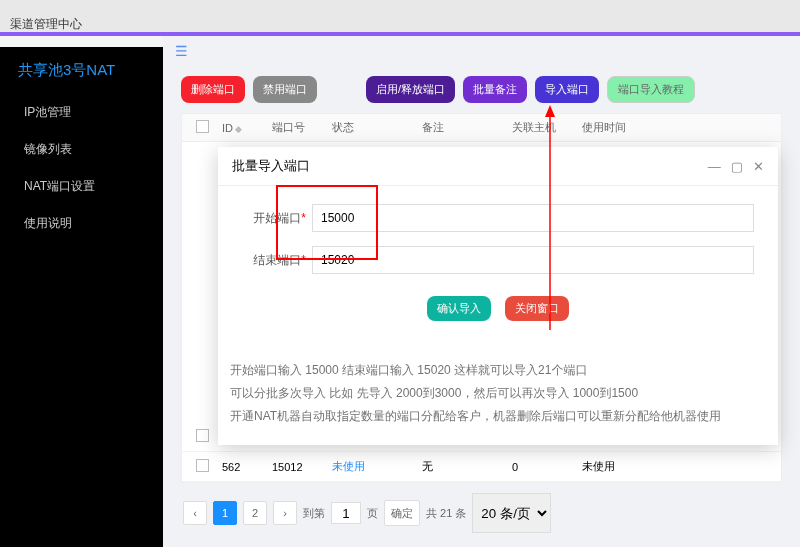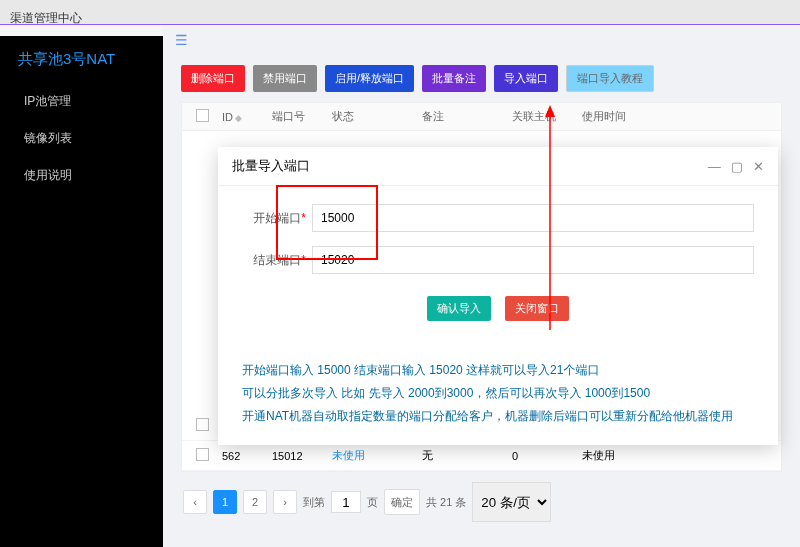--- a/index.html
+++ b/index.html
@@ -1,35 +1,35 @@
 <!DOCTYPE html>
 <html><head>
 <meta charset="utf-8">
 <style>
 * { box-sizing: border-box; margin: 0; padding: 0; }
 body { font-family: "Microsoft YaHei", Arial, sans-serif; font-size: 12px; background: #f5f5f5; width: 800px; height: 547px; overflow: hidden; position: relative; }
-.topbar { height: 25px; background: #e8e8e8; border-bottom: 1px solid #8b5cf6; padding: 10px 10px; font-size: 12px; color: #333; }
+.topbar { height: 25px; background: #e8e8e8; border-bottom: 4px solid #8b5cf6; padding: 16px 10px; font-size: 12px; color: #333; }
 .container { display: flex; height: 522px; }
 .sidebar { width: 163px; background: #000; color: #fff; margin-top: 11px; }
 .brand { padding: 14px 18px; color: #2196f3; font-size: 15px; background: #000; }
 .menu-head { display: flex; justify-content: space-between; align-items: center; padding: 10px 16px; background: #111; cursor: pointer; font-size: 13px; }
 .menu-head .chev { font-size: 10px; color:#aaa; }
 .menu-item { padding: 10px 24px; color: #ccc; font-size: 12px; cursor: pointer; }
 .main { flex: 1; background: #f0f2f5; position: relative; }
 .main-top { height: 30px; display:flex; align-items:center; padding:0 12px; }
 .hamb { color: #5b8def; cursor:pointer; font-size:14px; }
 .content { padding: 10px 18px; }
 .btn-row { display: flex; gap: 8px; margin-bottom: 10px; }
-.btn { padding: 5px 10px; color: #fff; border: none; font-size: 11px; cursor: pointer; border-radius:2px; }
+.btn { padding: 5px 10px; color: #fff; border: none; font-size: 11px; cursor: pointer; border-radius:8px; }
 .btn-red { background: #f5222d; }
-.btn-blue { background: #1d4ed8; }
+.btn-blue { background: #4c1d95; margin-left: 41px; }
 .btn-purple { background: #722ed1; }
 .btn-indigo { background: #4834d4; }
 .btn-gray { background: #888; }
-.btn-white { background:#7dd3fc; color:#666; border:1px solid #ccc; }
+.btn-white { background:#86efac; color:#666; border:1px solid #ccc; }
 .btn-teal { background:#0db39e;text-align:center; }
 .btn-red2 { background:#e74c3c; }
 .table-head { display:flex; align-items:center; background:#fafafa; border:1px solid #eee; padding:6px 8px; font-size:11px; color:#666; }
 .table-head > div { padding: 0 6px; }
 .chk { width:13px; height:13px; border:1px solid #bbb; background:#fff; display:inline-block; }
 .col-chk{width:26px}.col-id{width:50px}.col-port{width:60px}.col-stat{width:90px}.col-note{width:90px}.col-host{width:70px}.col-time{width:100px}
 .sort{color:#bbb;font-size:9px;margin-left:2px}
 .table-body { background:#fff; border:1px solid #eee; border-top:none; font-size:11px; }
 .trow { display:flex; align-items:center; padding:7px 8px; border-bottom:1px solid #f3f3f3; }
 .trow > div { padding:0 6px; }
@@ -43,35 +43,36 @@
 .modal-head { display:flex; justify-content:space-between; align-items:center; padding:10px 14px; border-bottom:1px solid #eee; font-size:13px; }
 .modal-ctrls { display:flex; gap:10px; color:#888; }
 .modal-ctrls span { cursor:pointer; font-size:13px; }
 .modal-body { padding:18px 24px; }
 .field { display:flex; align-items:center; margin-bottom:14px; }
 .field-lbl { width:70px; text-align:right; font-size:12px; color:#555; padding-right:6px; }
 .field-lbl .req{color:#f00}
 .field-inp { flex:1; height:28px; border:1px solid #ddd; padding:0 8px; font-size:12px; }
 .hl-box { border:2px solid #f00; position:absolute; left:276px; top:185px; width:102px; height:75px; z-index:11; pointer-events:none; }
 .modal-btns { display:flex; gap:14px; justify-content:center; padding:8px 0 14px; }
-.help { padding:6px 24px 18px; font-size:12px; color:#0369a1; line-height:1.9; }
+.help { padding:6px 12px 18px; font-size:12px; color:#737373; line-height:1.9; }
 .arrow { position:absolute; z-index:12; pointer-events:none; }
 </style>
 </head>
 <body>
 
 <div class="topbar">
   <span>渠道管理中心</span>
 </div>
 
 <div class="container">
   <div class="sidebar">
     <div class="brand">共享池3号NAT</div>
     <div class="menu-item">IP池管理</div>
     <div class="menu-item">镜像列表</div>
+    <div class="menu-item">NAT端口设置</div>
     <div class="menu-item">使用说明</div>
   </div>
 
   <div class="main">
     <div class="main-top">
         <span class="hamb">☰</span>
       </div>
     <div class="content">
       <div class="btn-row">
         <button class="btn btn-red">删除端口</button>

